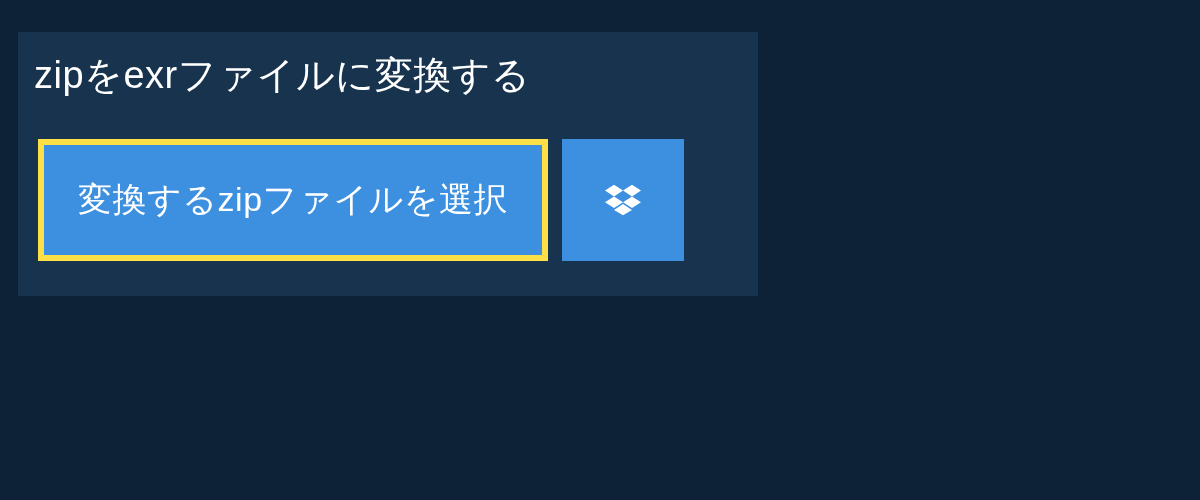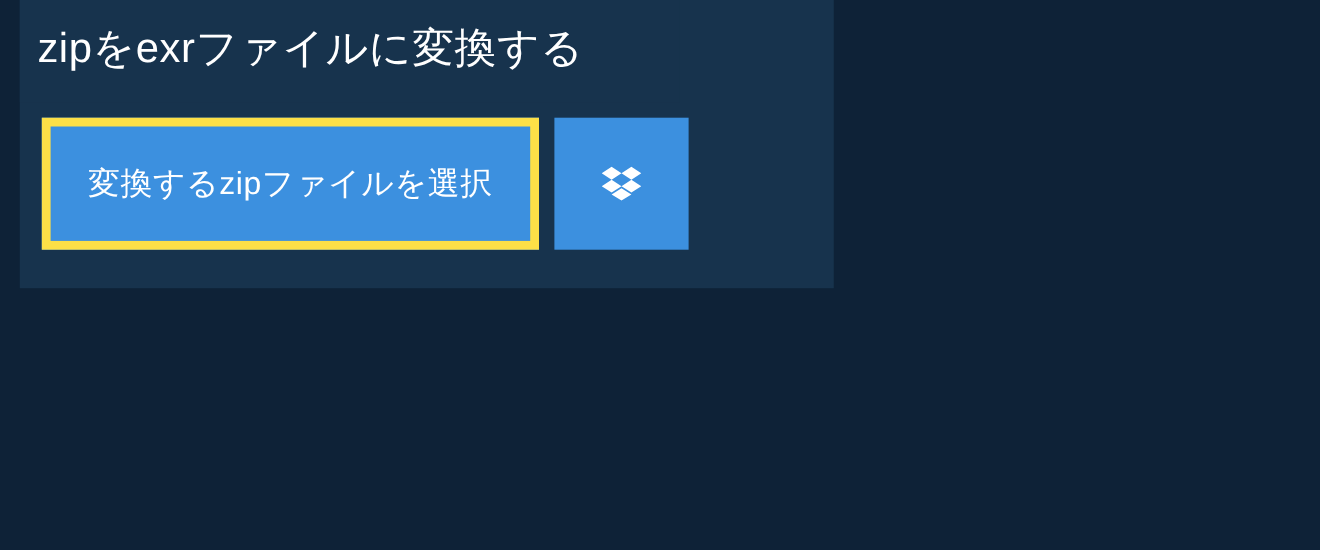--- a/index.html
+++ b/index.html
@@ -18,38 +18,39 @@
       background-color: #17334d;
       margin-left: 18px;
       margin-top: 0;
       width: 740px;
       padding-bottom: 35px;
     }
     .heading-section {
       background-color: #17334d;
       padding: 18px 16px 24px 16px;
       width: 600px;
+      margin-top: 32px;
     }
     .heading {
       color: #ffffff;
       font-size: 38px;
       font-weight: 400;
       letter-spacing: 0.5px;
     }
     .button-row {
       display: flex;
       gap: 14px;
       padding-left: 20px;
       padding-top: 14px;
     }
     .select-button {
       background-color: #3c90df;
-      border: 8px solid #fde047;
+      border: 6px solid #fde047;
       color: #ffffff;
-      font-size: 29px;
+      font-size: 34px;
       font-weight: 400;
       padding: 32px 34px;
       cursor: pointer;
       display: flex;
       align-items: center;
       justify-content: center;
       letter-spacing: 0.5px;
     }
     .dropbox-button {
       background-color: #3c90df;

